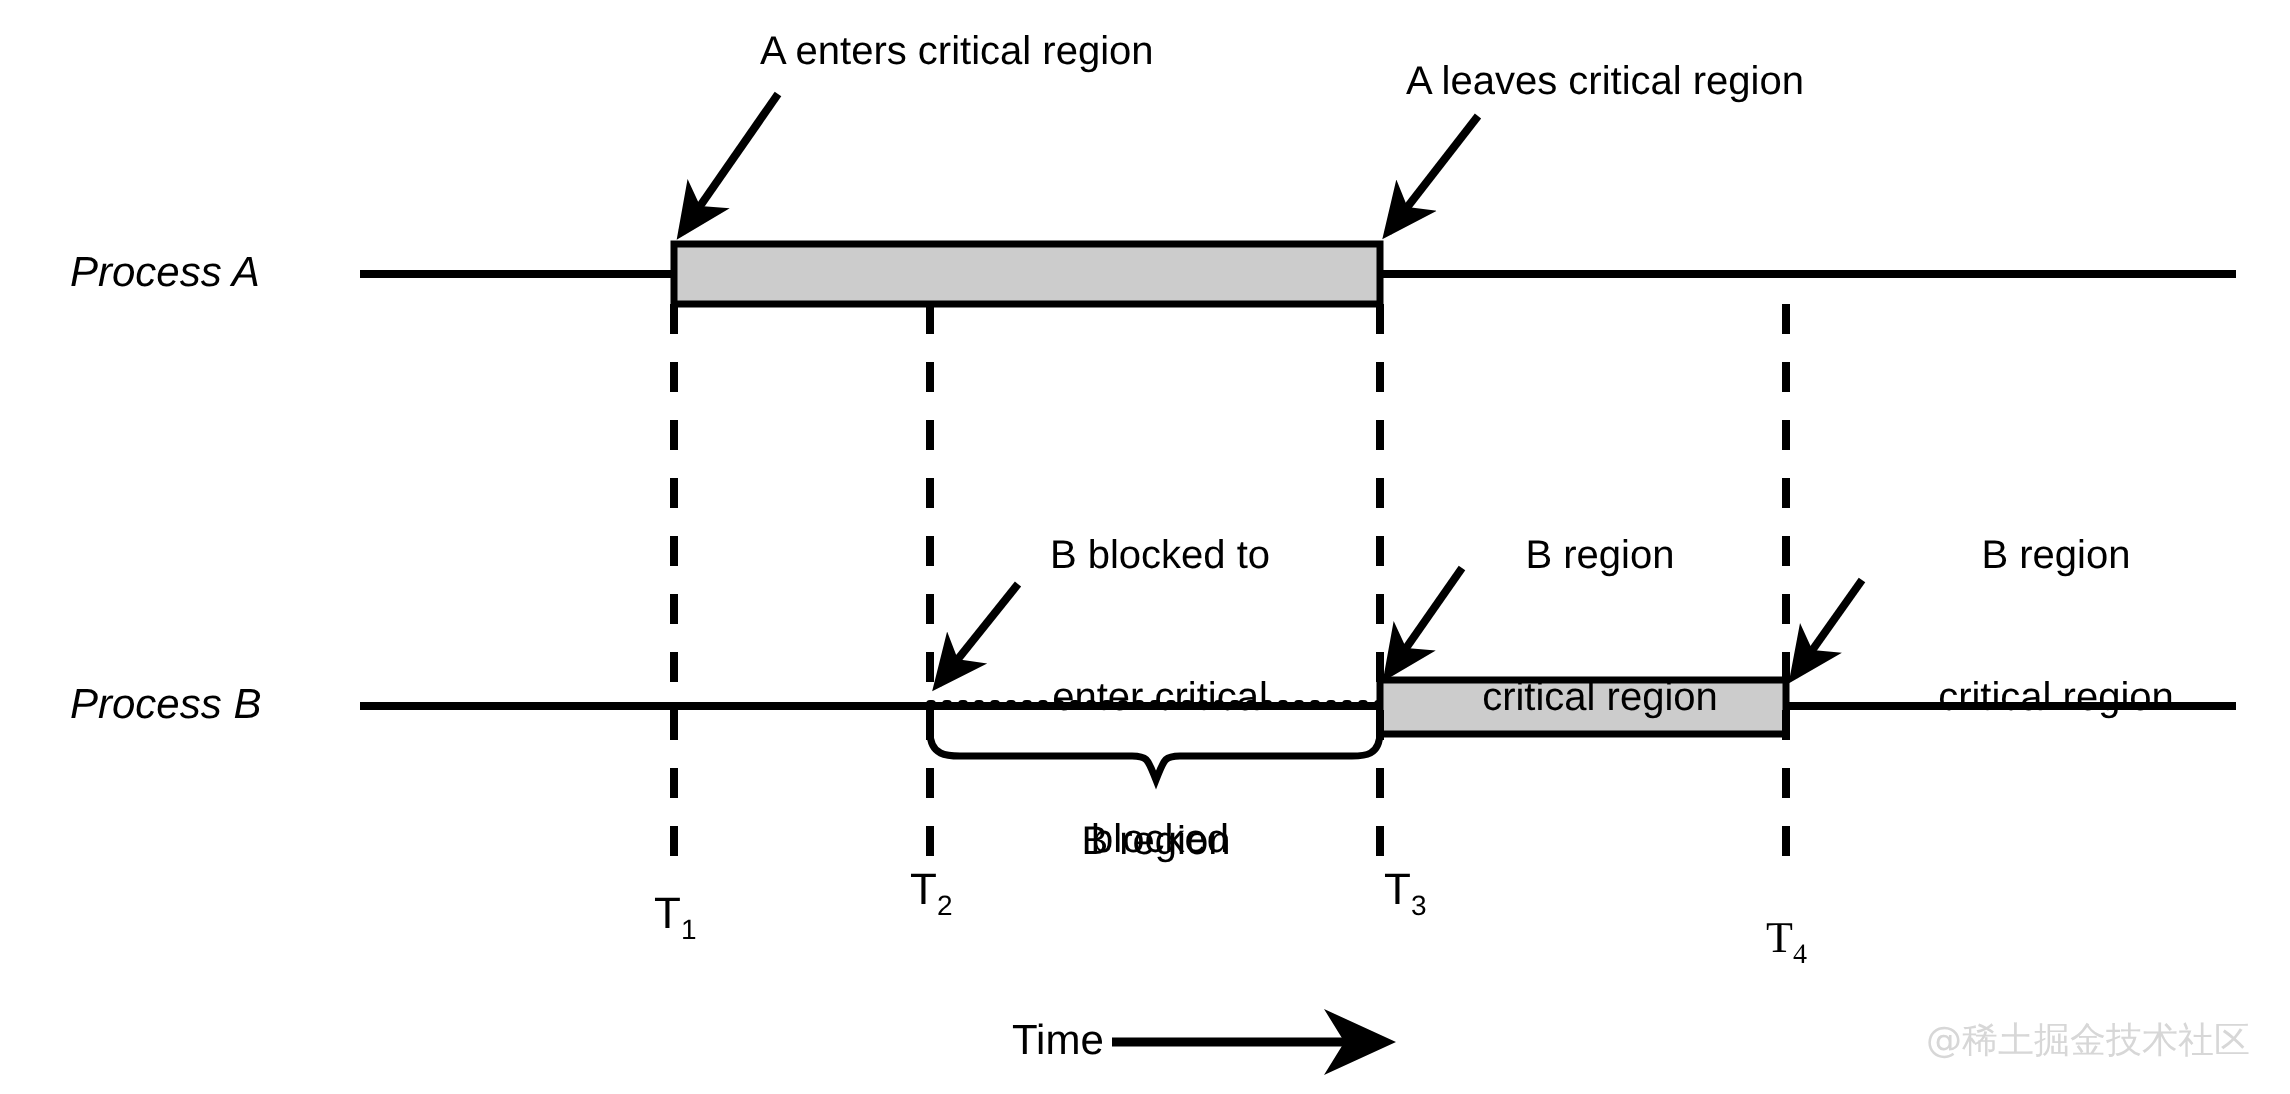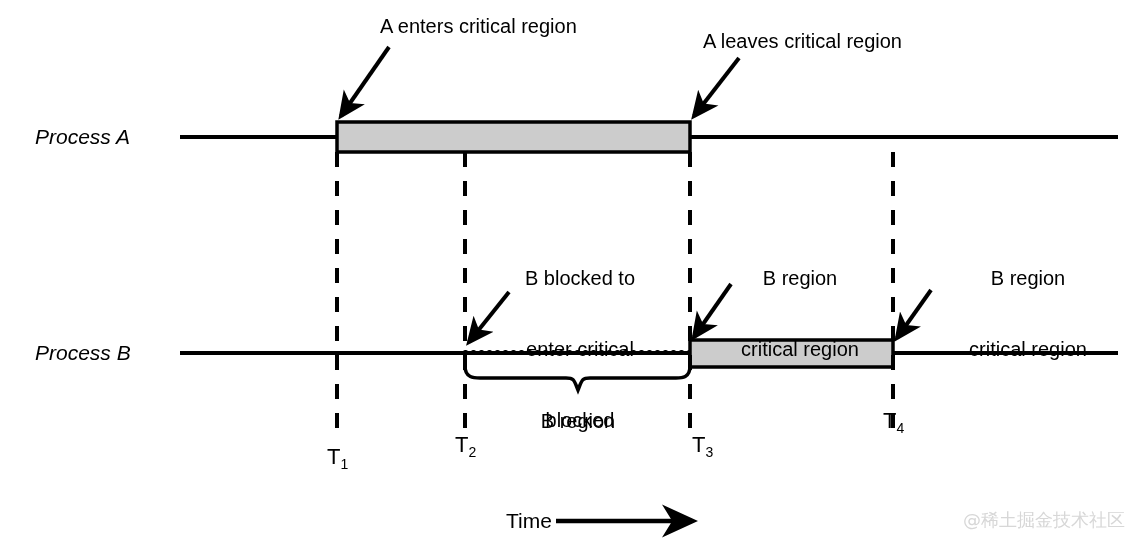--- a/index.html
+++ b/index.html
@@ -110,19 +110,19 @@
   </div>
 
   <div class="lbl anno center" style="left:503px; top:410px; width:150px;">B region</div>
 
   <div class="lbl tick-label" style="left:327px; top:444px;"><span>T</span><sub>1</sub></div>
 
   <div class="lbl tick-label" style="left:455px; top:432px;text-align:center;"><span>T</span><sub>2</sub></div>
 
   <div class="lbl tick-label" style="left:680px; top:432px;margin-left:12px;"><span>T</span><sub>3</sub></div>
 
-  <div class="lbl tick-label" style="left:883px; top:408px;"><span>T</span><sub>4</sub></div>
+  <div class="lbl tick-label" style="left:883px; top:456px;font-family:Liberation Serif, serif;"><span>T</span><sub>4</sub></div>
 
   <div class="lbl time-label" style="left:506px; top:509px;">Time</div>
 
   <div class="watermark" style="left:963px; top:508px;">@稀土掘金技术社区</div>
 
 </div>
 
 </body></html>

